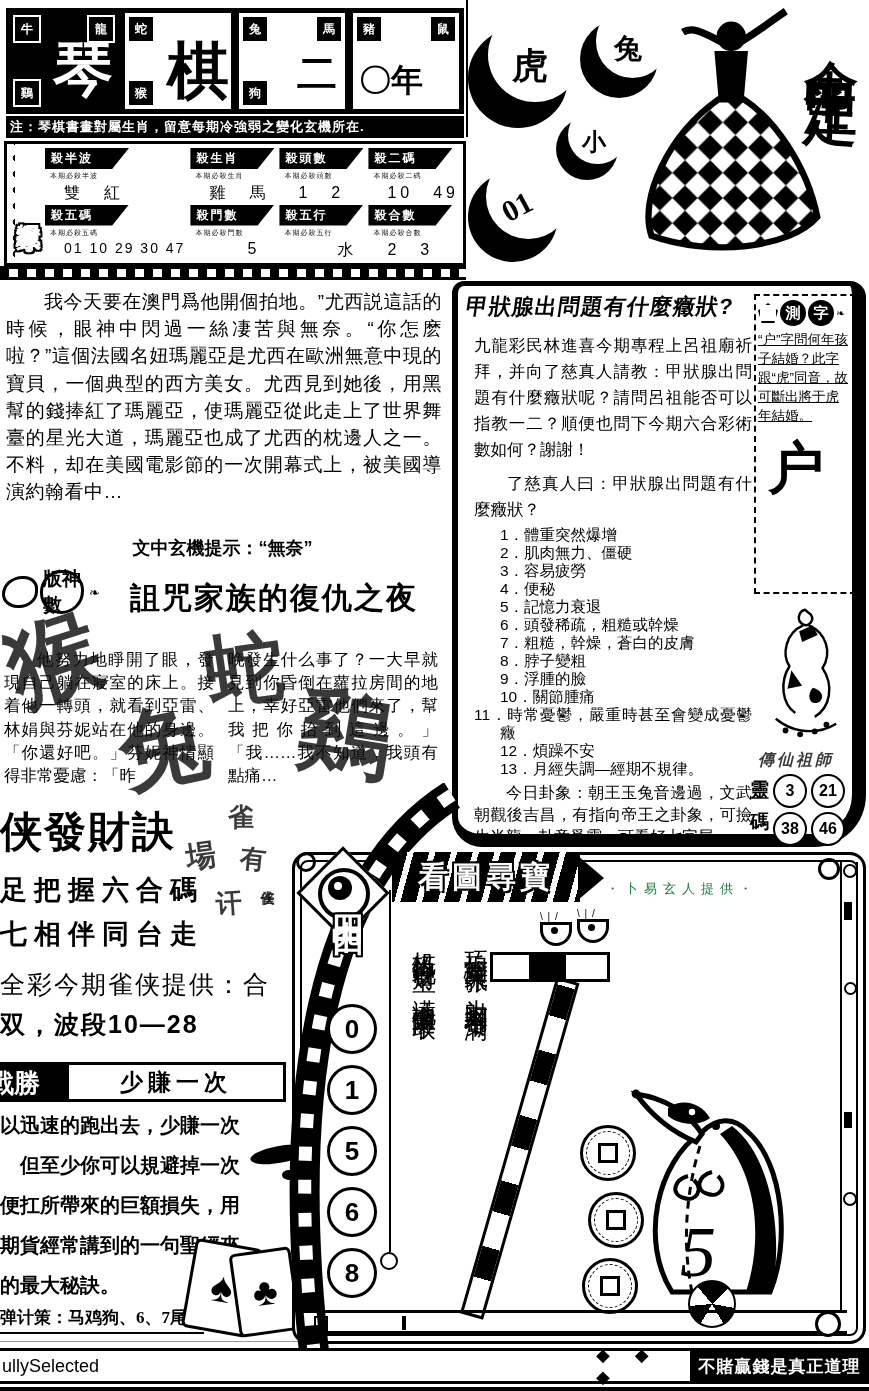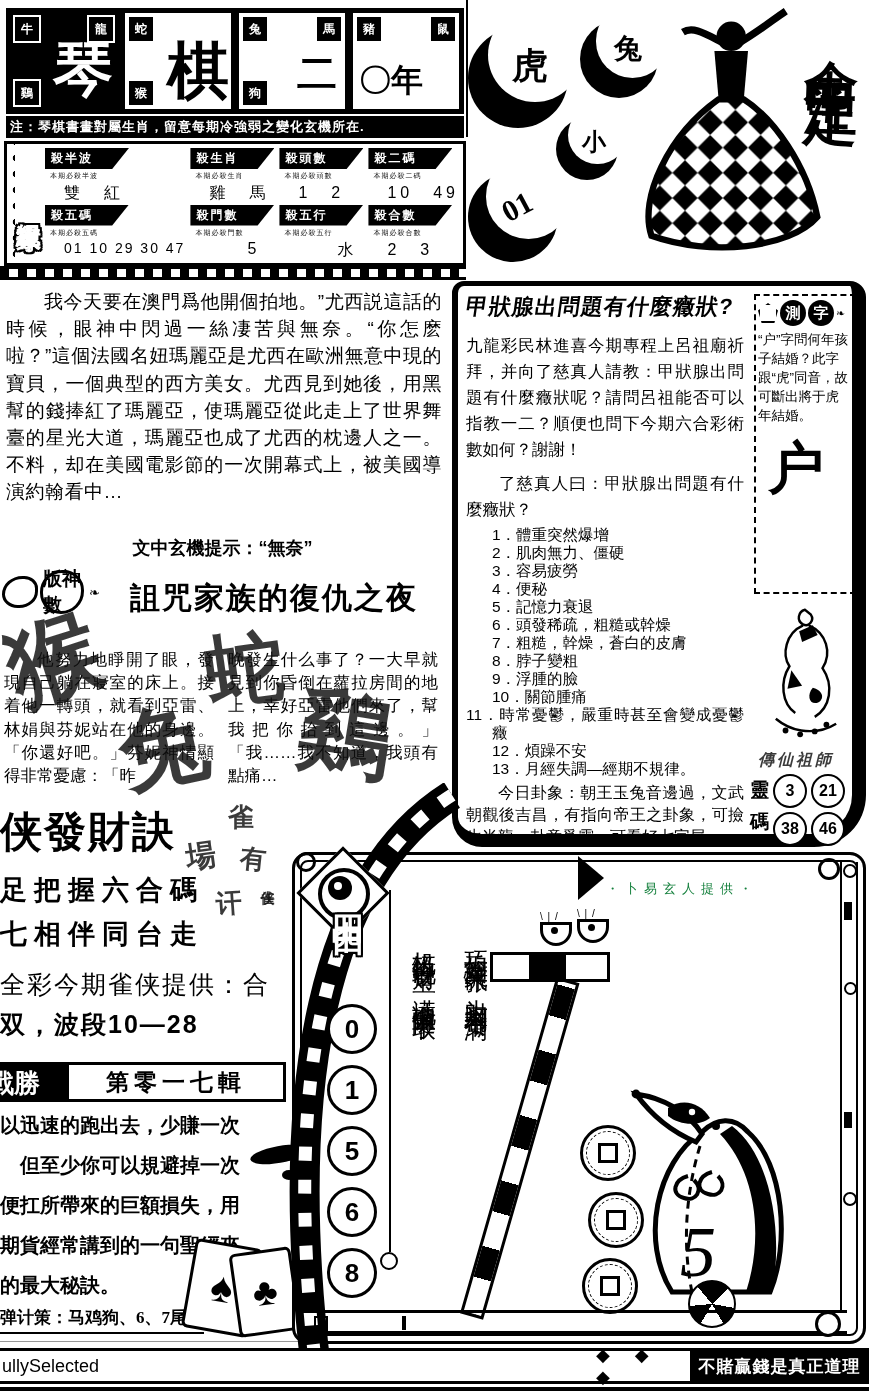--- a/index.html
+++ b/index.html
@@ -35,28 +35,28 @@
 
   
   .cres{position:absolute;border-radius:50%;background:#000;}
   .cres::after{content:"";position:absolute;left:20%;top:-20%;width:94%;height:94%;border-radius:50%;background:#fff;}
   .cresch{position:absolute;z-index:2;font-weight:900;font-family:"Liberation Serif",serif;}
 
   
   .rbox{left:452px;top:281px;width:414px;height:566px;border:solid #000;border-width:5px 14px 13px 6px;
         border-radius:12px 16px 52px 30px;box-sizing:border-box;padding:6px 8px;background:#fff;}
   .rtitle{font-size:22px;font-weight:900;letter-spacing:1px;transform:skewX(-8deg);white-space:nowrap;}
-  .rcol{position:absolute;left:0;top:40px;width:278px;font-size:16.5px;line-height:26px;text-align:justify;}
+  .rcol{position:absolute;left:8px;top:40px;width:278px;font-size:16.5px;line-height:26px;text-align:justify;}
   .rlist{font-size:15.5px;line-height:18px;margin:4px 0 4px 0;}
   .rlist div{padding-left:26px;}
   .rpara3{font-size:16px;line-height:22px;text-indent:2em;text-align:justify;}
   .dashedcol{position:absolute;left:288px;top:2px;width:102px;height:300px;border:2px dashed #000;box-sizing:border-box;padding:2px;}
   .medal{display:inline-flex;width:26px;height:26px;border-radius:50%;background:#000;color:#fff;font-size:15px;font-weight:bold;
          align-items:center;justify-content:center;margin-right:2px;}
-  .riddletxt{font-size:13.5px;line-height:19px;margin-top:4px;}
+  .riddletxt{font-size:13.5px;line-height:19px;margin-top:4px;text-decoration:underline;}
   .lingrid{display:grid;grid-template-columns:34px 34px;gap:4px;}
   .lnum{width:30px;height:30px;border:2.5px solid #000;border-radius:50%;display:flex;align-items:center;justify-content:center;
         font-size:16px;font-weight:bold;background:#fff;}
 
   
   .tframe{left:292px;top:852px;width:574px;height:492px;border:3px solid #000;border-radius:16px;box-sizing:border-box;
           box-shadow:inset 0 0 0 5px #fff,inset 0 0 0 7px #000;background:#fff;}
   .zigzag{background:repeating-linear-gradient(105deg,#000 0 15px,#fff 15px 21px);}
   .bannertxt{color:#fff;font-size:30px;font-weight:900;letter-spacing:4px;
              text-shadow:-2px -2px 0 #000,2px -2px 0 #000,-2px 2px 0 #000,2px 2px 0 #000;}
@@ -205,21 +205,21 @@
   <span class="hand" style="left:216px;top:886px;font-size:26px;transform:rotate(-4deg)">讦</span>
   <span class="hand vtext" style="left:258px;top:880px;font-size:14px">雀侠</span>
   <div class="abs" style="left:0;top:872px;font-size:27px;font-weight:900;letter-spacing:7px">足把握六合碼</div>
   <div class="abs" style="left:0;top:916px;font-size:27px;font-weight:900;letter-spacing:7px">七相伴同台走</div>
   <div class="abs" style="left:0;top:968px;font-size:25px;font-weight:400;letter-spacing:2px">全彩今期雀侠提供：合</div>
   <div class="abs" style="left:0;top:1008px;font-size:25px;font-weight:700;letter-spacing:2px">双，波段10—28</div>
 
   <div class="abs" style="left:0;top:1062px;width:66px;height:40px;background:#000;overflow:hidden">
     <span class="outl" style="font-size:26px;font-weight:900;margin-left:-12px;display:inline-block;margin-top:4px">戰勝</span>
   </div>
-  <div class="abs" style="left:66px;top:1062px;width:220px;height:40px;border:3px solid #000;box-sizing:border-box;display:flex;align-items:center;justify-content:center;font-size:23px;font-weight:900;letter-spacing:5px">第零一七輯</div>
+  <div class="abs" style="left:66px;top:1062px;width:220px;height:40px;border:3px solid #000;box-sizing:border-box;display:flex;align-items:center;justify-content:center;font-size:23px;font-weight:900;letter-spacing:5px">少賺一次</div>
   <div class="abs" style="left:0;top:1112px;width:284px;font-size:20px;font-weight:600">
     <div style="height:40px">以迅速的跑出去，少賺一次</div>
     <div style="height:40px;margin-left:20px">但至少你可以規避掉一次</div>
     <div style="height:40px">便扛所帶來的巨額損失，用</div>
     <div style="height:40px">期貨經常講到的一句聖經來</div>
     <div style="height:40px">的最大秘訣。</div>
   </div>
   <div class="abs serif" style="left:0;top:1306px;font-size:17px;font-weight:900;border-bottom:2px solid #000;padding-bottom:3px;width:fit-content">弹计策：马鸡狗、6、7尾。</div>
   <div class="abs" style="left:250px;top:1146px;width:58px;height:17px;background:#000;border-radius:50%;transform:rotate(-10deg)"></div>
   <div class="abs" style="left:282px;top:1170px;width:14px;height:10px;background:#000;border-radius:50%"></div>
@@ -301,20 +301,23 @@
   </svg>
 
   <div class="abs" style="left:296px;top:846px;width:92px;height:92px;z-index:5">
     <div style="position:absolute;left:14px;top:14px;width:60px;height:60px;border:3px solid #000;background:#fff;transform:rotate(45deg)"></div>
     <div style="position:absolute;left:22px;top:22px;width:44px;height:44px;border:4px solid #000;border-radius:50%;background:#fff"></div>
     <div style="position:absolute;left:32px;top:30px;width:24px;height:24px;background:#000;border-radius:50%"></div>
     <div style="position:absolute;left:38px;top:36px;width:8px;height:8px;background:#fff;border-radius:50%"></div>
     <div style="position:absolute;left:0;top:6px;width:14px;height:14px;border:3px solid #000;border-radius:50%"></div>
   </div>
 
+  <div class="abs zigzag" style="left:392px;top:852px;width:188px;height:50px;display:flex;align-items:center;justify-content:center;z-index:5">
+    <span class="bannertxt">看圖尋寶</span>
+  </div>
   <div class="abs" style="left:578px;top:856px;width:0;height:0;border-top:22px solid transparent;border-bottom:22px solid transparent;border-left:26px solid #000;z-index:5"></div>
 
   <div class="abs" style="left:606px;top:880px;color:#15803d;font-size:13px;letter-spacing:6px;z-index:5">・卜易玄人提供・</div>
 
   <div class="abs" style="left:326px;top:890px;z-index:5;text-align:center">
     <div class="outl vtext" style="font-size:32px;font-weight:900;letter-spacing:6px">四中四</div>
   </div>
   <div class="abs" style="left:389px;top:890px;width:2px;height:362px;background:#000;z-index:5"></div>
   <div class="abs" style="left:380px;top:1252px;width:14px;height:14px;border:2px solid #000;border-radius:50%;z-index:5"></div>
   <div class="abs" style="left:327px;top:1004px;z-index:5">

